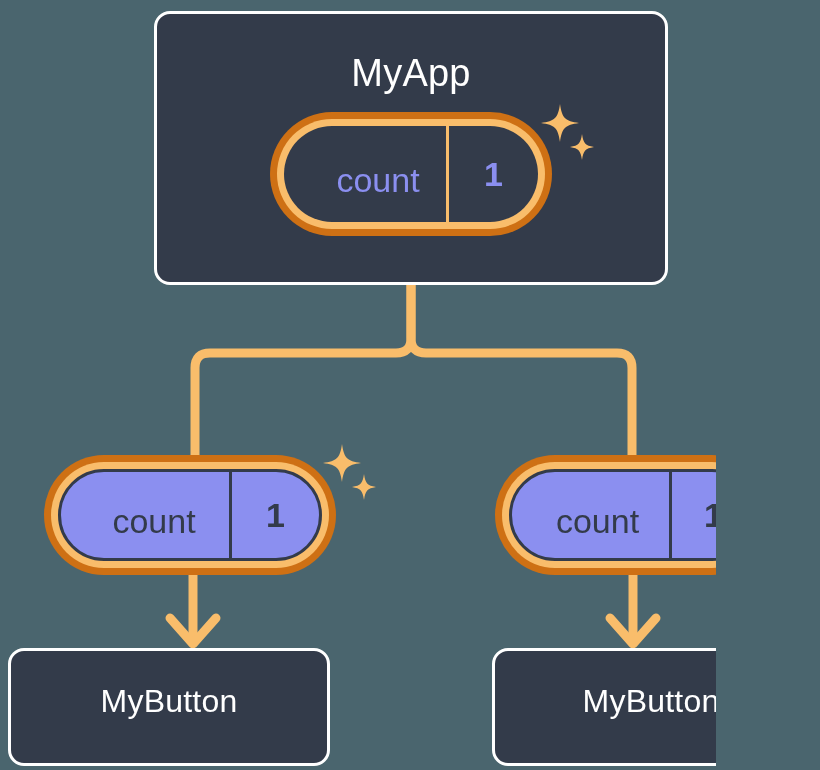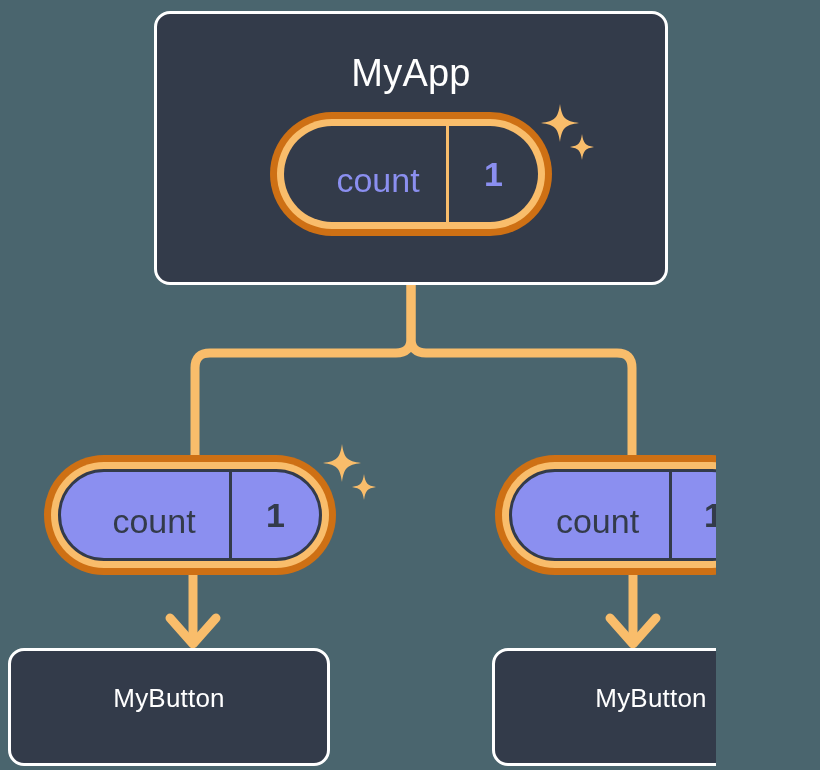--- a/index.html
+++ b/index.html
@@ -62,21 +62,21 @@
   }
   #card-btn-right {
     left: 492px;
     top: 648px;
     width: 318px;
     height: 118px;
   }
   #card-btn-left .card-title,
   #card-btn-right .card-title {
     top: 32px;
-    font-size: 26px;
+    font-size: 32px;
   }
 
   
   .pill {
     position: absolute;
     box-sizing: border-box;
     border-radius: 999px;
     background: #ce7014;           
     padding: 7px;
     display: flex;

